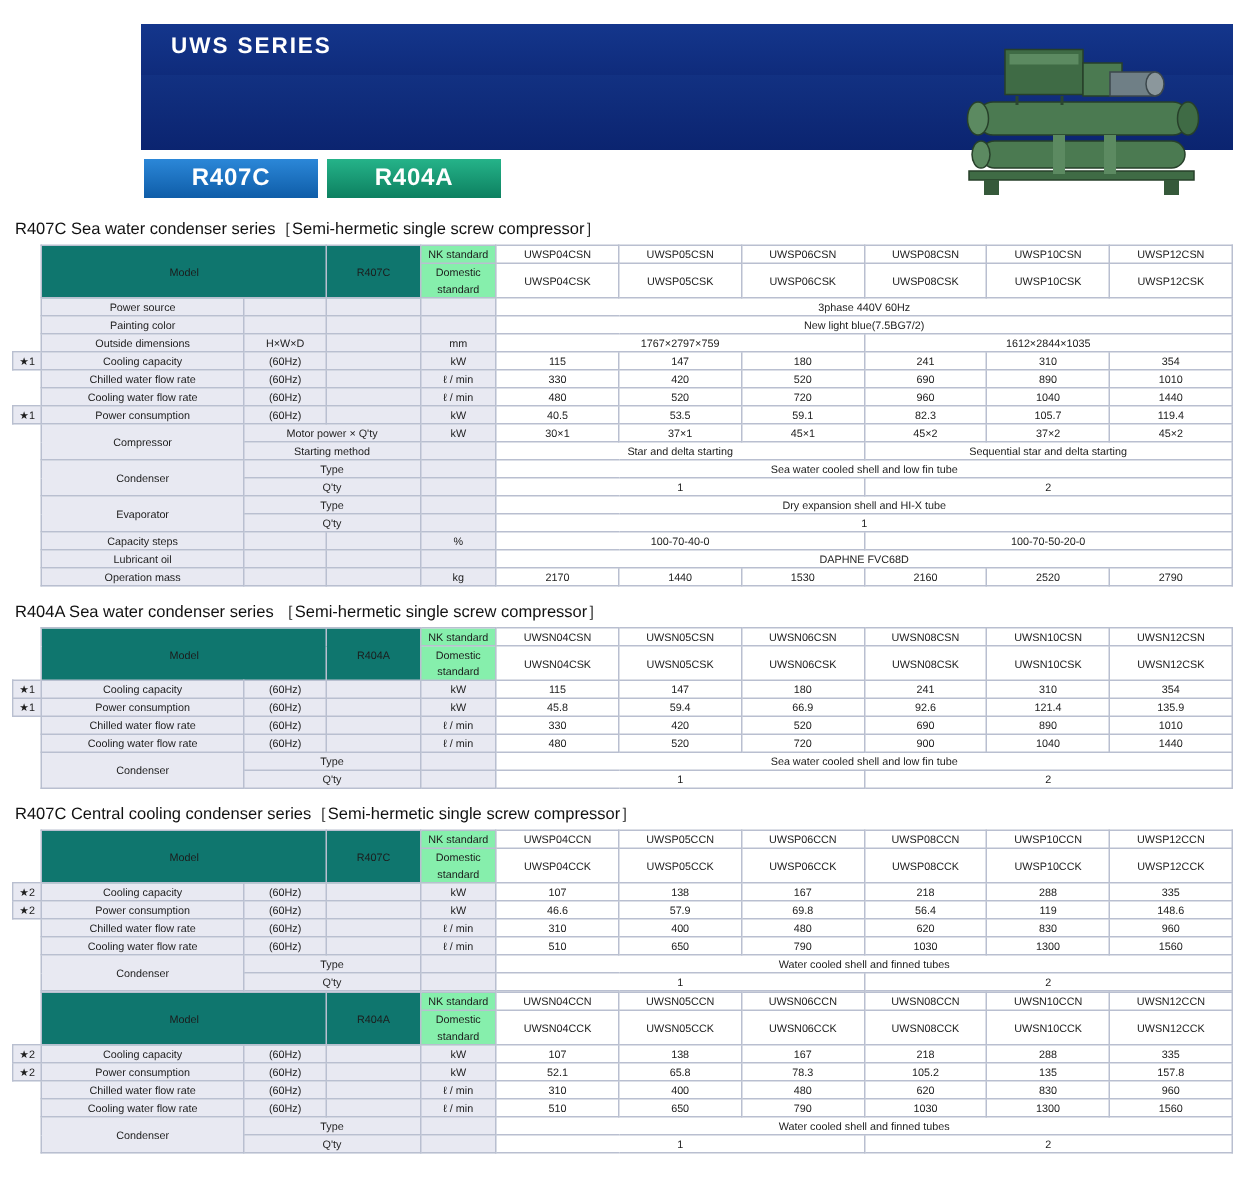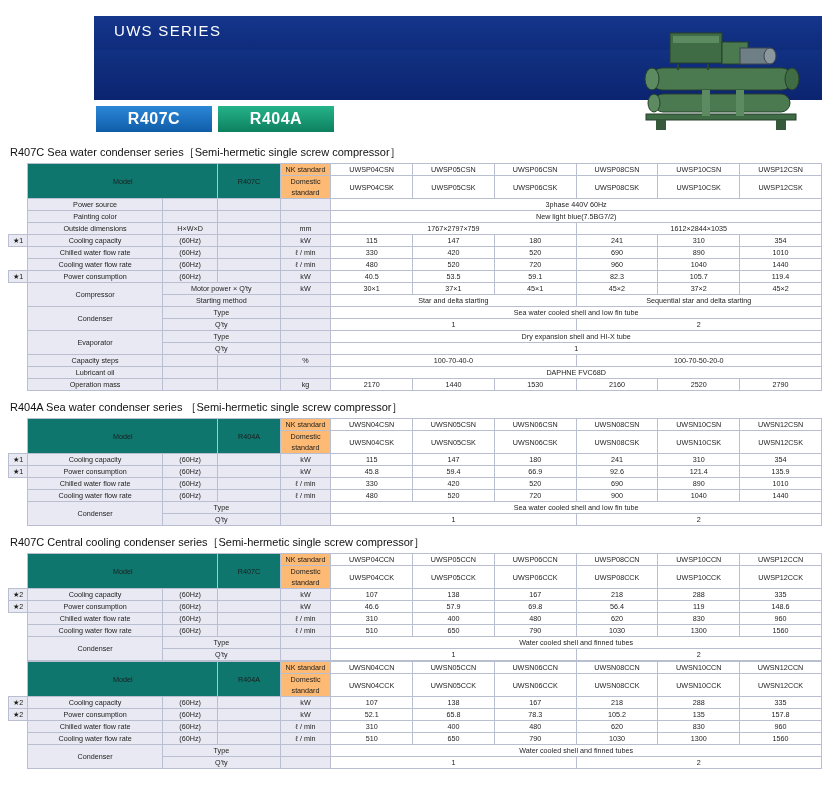--- a/index.html
+++ b/index.html
@@ -11,41 +11,41 @@
   }
   .page{position:relative;width:830px;height:788px;overflow:hidden;}
 
   
   .header{position:relative;margin:8px 8px 0 8px;height:128px;}
   .hdr-band{position:absolute;left:82px;top:8px;right:0;height:54px;background:#0f2f80;
      background:linear-gradient(180deg,#14368c 0%,#0c2572 100%);}
   .hdr-band2{position:absolute;left:82px;top:42px;right:0;height:50px;background:#11307f;
      background:linear-gradient(180deg,#123182 0%,#0b2470 100%);}
   .hdr-left-white{position:absolute;left:0;top:0;width:86px;height:128px;background:#fff;z-index:5;}
-  .uws{position:absolute;left:106px;top:14px;color:#ffffff;font-weight:normal;font-size:15px;letter-spacing:1.3px;z-index:6;}
+  .uws{position:absolute;left:106px;top:14px;color:#ffffff;font-weight:bold;font-size:15px;letter-spacing:1.3px;z-index:6;}
   .title{position:absolute;left:104px;top:44px;color:#ffffff;font-weight:bold;font-size:31px;letter-spacing:0.5px;z-index:6;}
   .badges{position:absolute;left:88px;top:98px;display:flex;gap:6px;z-index:6;}
   .badge{width:116px;height:26px;display:flex;align-items:center;justify-content:center;color:#fff;
      font-size:16px;font-weight:bold;letter-spacing:0.5px;}
   .badge.b1{background:#1b6fc4;background:linear-gradient(180deg,#2b87d8 0%,#0f5da8 100%);}
   .badge.b2{background:#1a9e76;background:linear-gradient(180deg,#25b389 0%,#0d8060 100%);}
 
   
   .machine{position:absolute;right:10px;top:20px;width:180px;height:110px;z-index:7;}
 
   
   .section{margin:0 8px;}
   .sec-title{font-size:11px;font-weight:normal;color:#111;margin:9px 0 3px 2px;}
 
   table.spec{border-collapse:collapse;width:100%;font-size:7.2px;table-layout:fixed;}
   table.spec td,table.spec th{border:1px solid #b9bfd0;padding:0;height:11px;line-height:11px;
      text-align:center;vertical-align:middle;font-weight:normal;color:#1c1c1c;}
   .lbl{background:#e8e9f2;text-align:left;padding-left:4px;}
   .lbl-c{background:#e8e9f2;text-align:center;}
-  .hdrcell{background:#fdba74;font-weight:bold;}
+  .hdrcell{background:#86efac;font-weight:bold;}
   .star{background:#e8e9f2;text-align:center;width:16px;}
   .modelhdr{background:#0f766e;font-weight:bold;}
   .white{background:#ffffff;}
   .blank{background:#ffffff;border:none !important;}
 </style>
 </head>
 <body>
 
 <div class="page">
 

